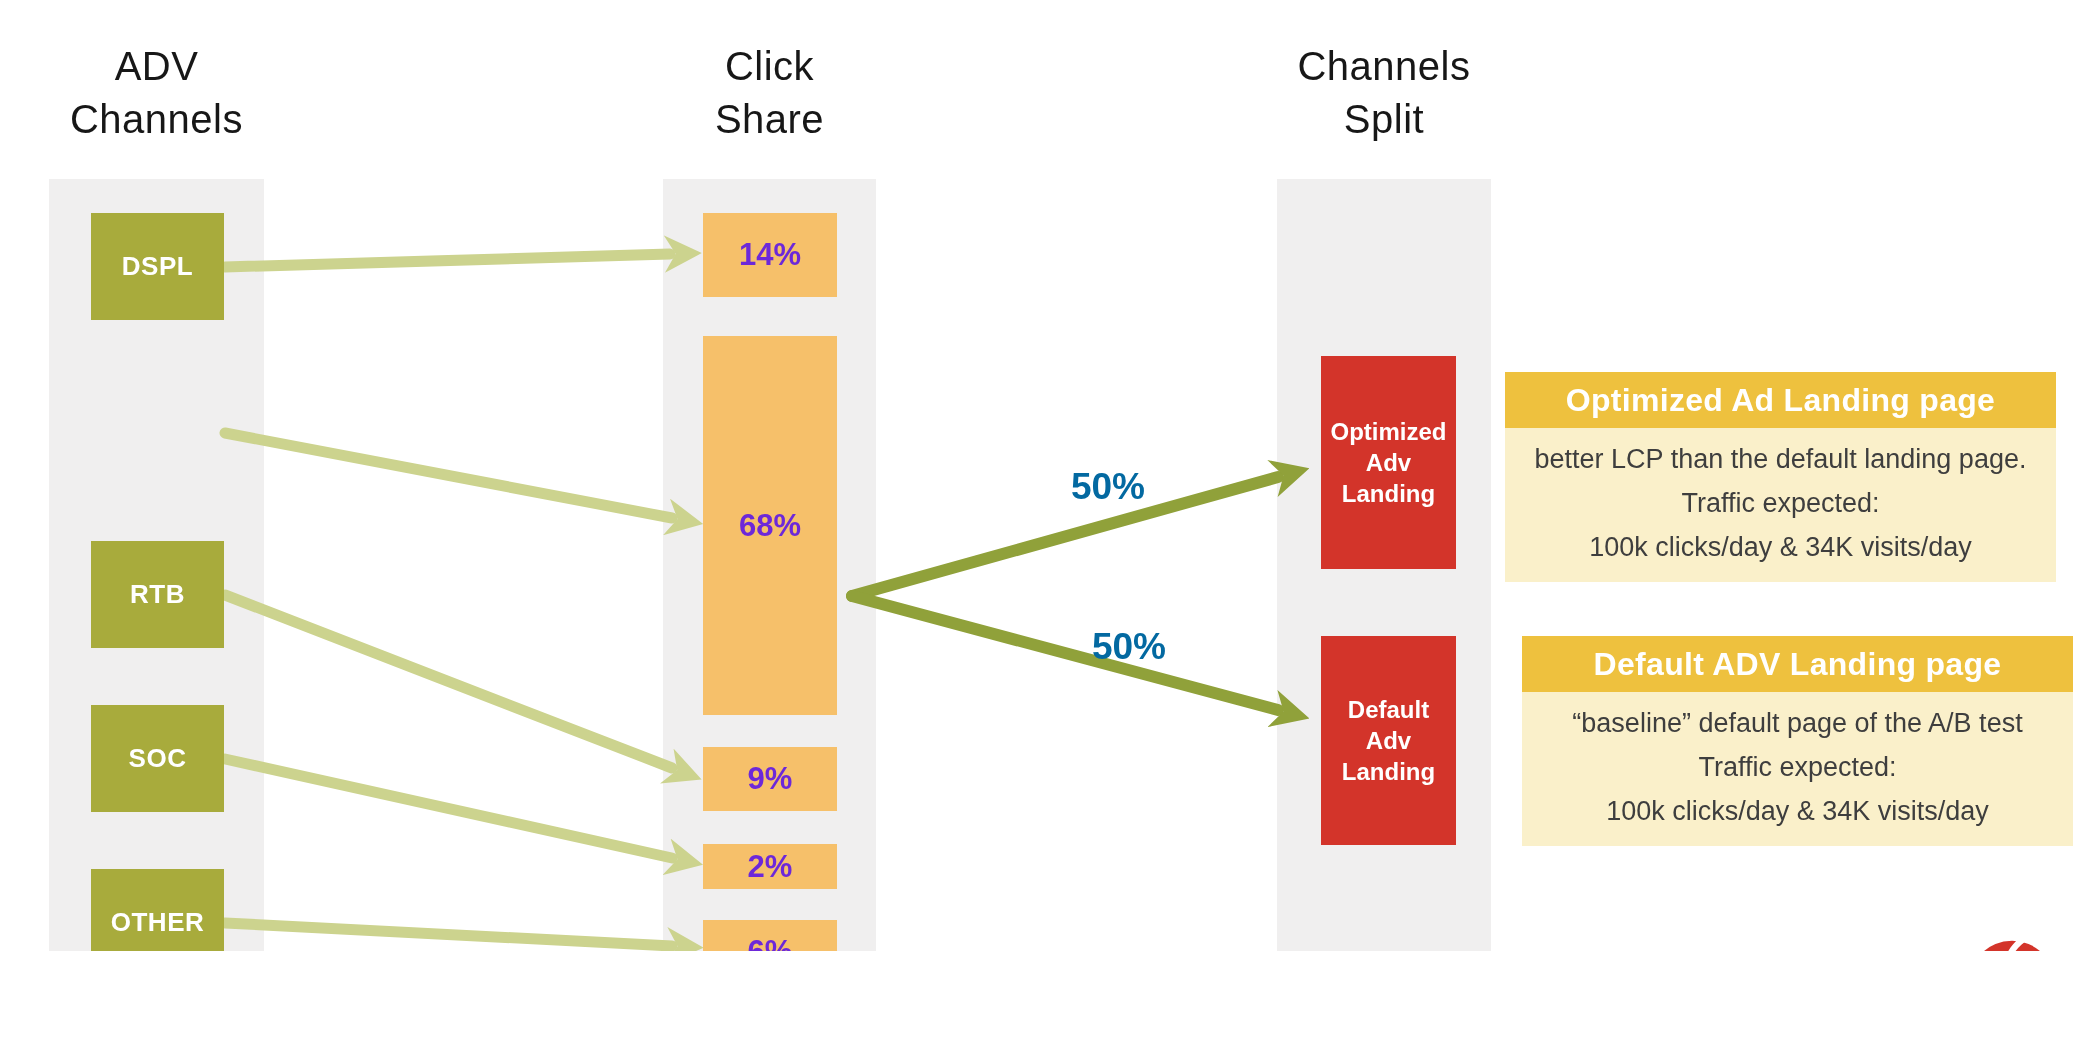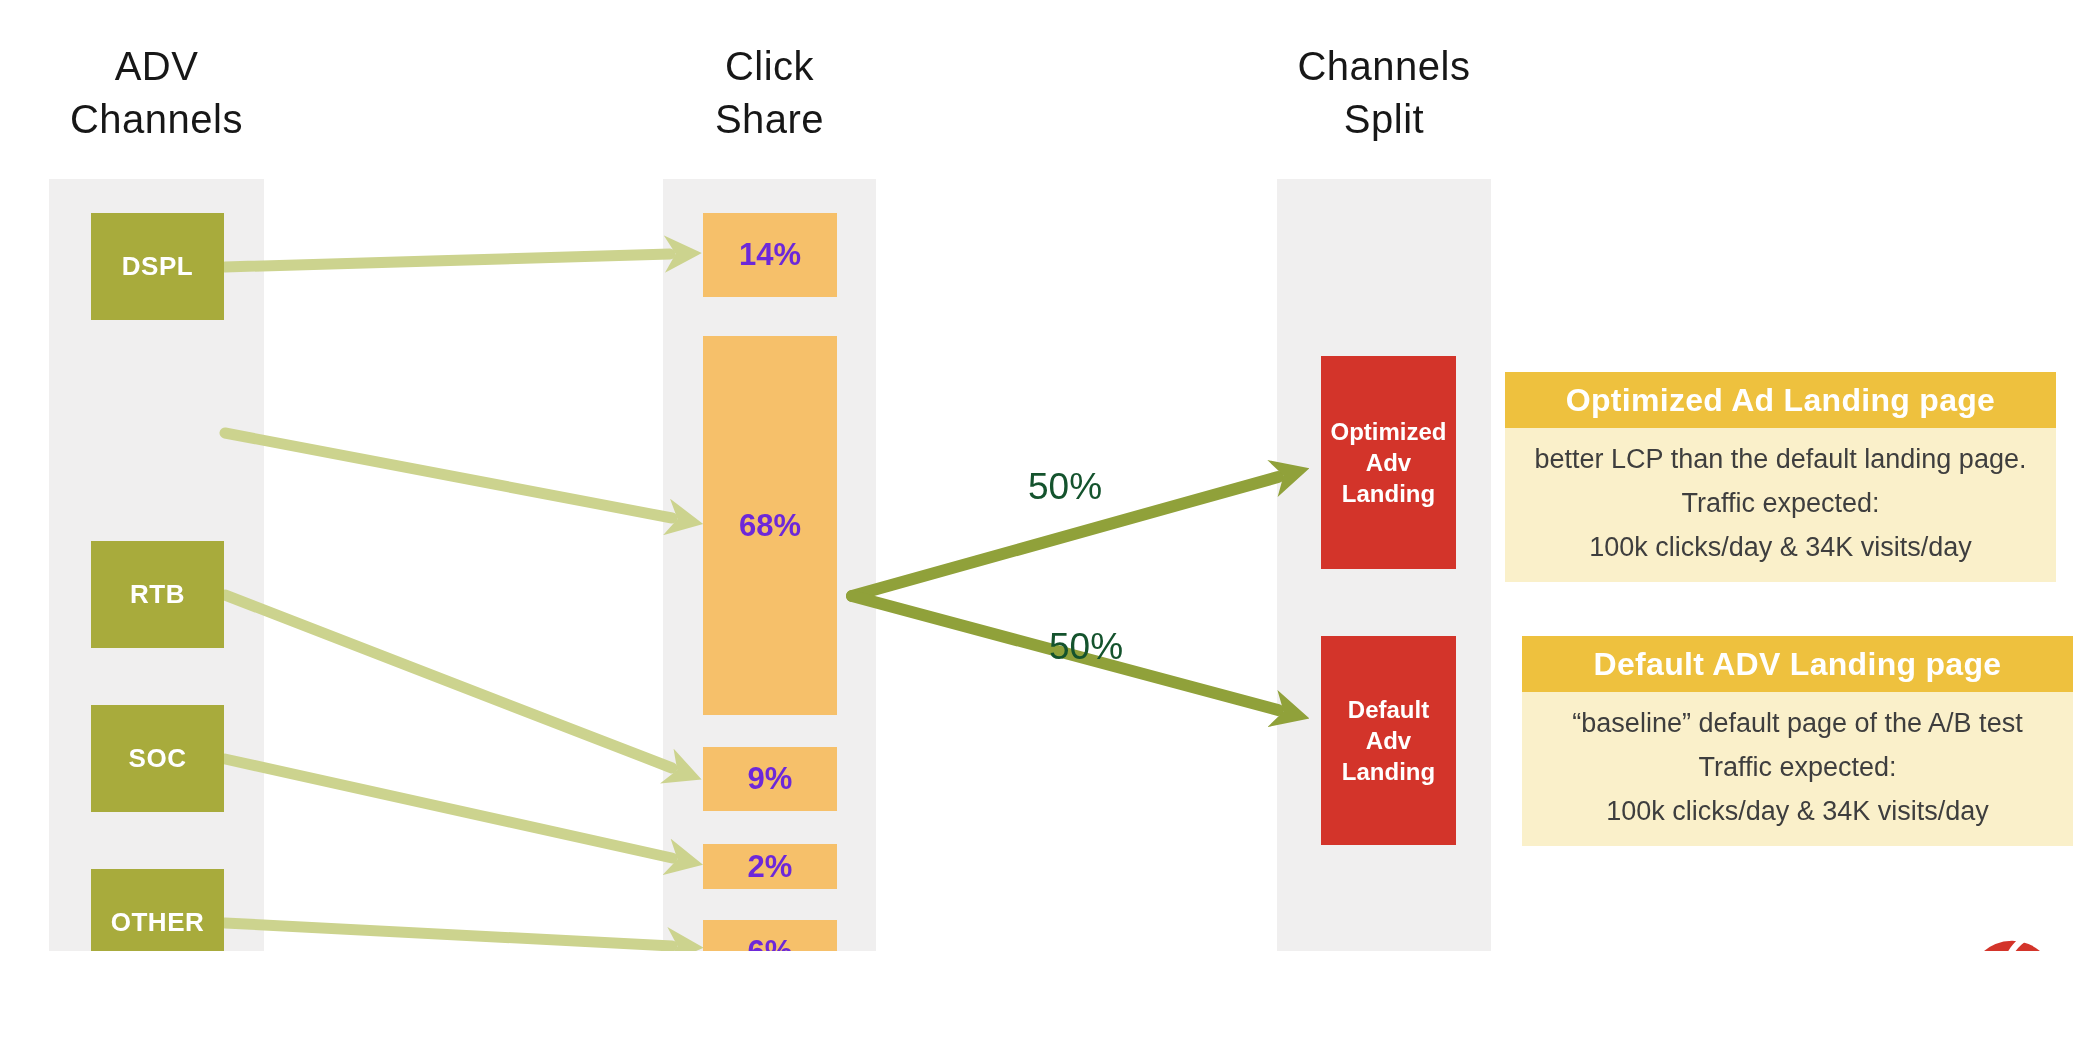--- a/index.html
+++ b/index.html
@@ -25,21 +25,21 @@
   .chan0{top:213px;} .chan1{top:377px;} .chan2{top:541px;} .chan3{top:705px;} .chan4{top:869px;}
   
   .share{position:absolute;left:703px;width:134px;background:var(--orange-box,#f6c06a);
     color:#6d28d9;font-weight:bold;font-size:31px;display:flex;align-items:center;justify-content:center;}
   .share0{top:213px;height:84px;}
   .share1{top:324px;height:379px;margin-top:12px;}
   .share2{top:747px;height:64px;}
   .share3{top:844px;height:45px;}
   .share4{top:920px;height:63px;}
   
-  .pct{position:absolute;width:160px;text-align:left;font-size:37px;color:#14532d;}
+  .pct{position:absolute;width:160px;text-align:center;font-size:37px;color:#0369a1;font-weight:bold;}
   .pctTop{left:1028px;top:466px;}
   .pctBottom{left:1049px;top:626px;}
   
   .landing{position:absolute;left:1321px;width:135px;background:var(--red-box,#d3342a);
     color:#fff;font-weight:bold;font-size:24px;line-height:31px;display:flex;flex-direction:column;
     align-items:center;justify-content:center;text-align:center;}
   .landing0{top:356px;height:213px;}
   .landing1{top:636px;height:209px;}
   
   .panel{position:absolute;left:1505px;width:551px;}

